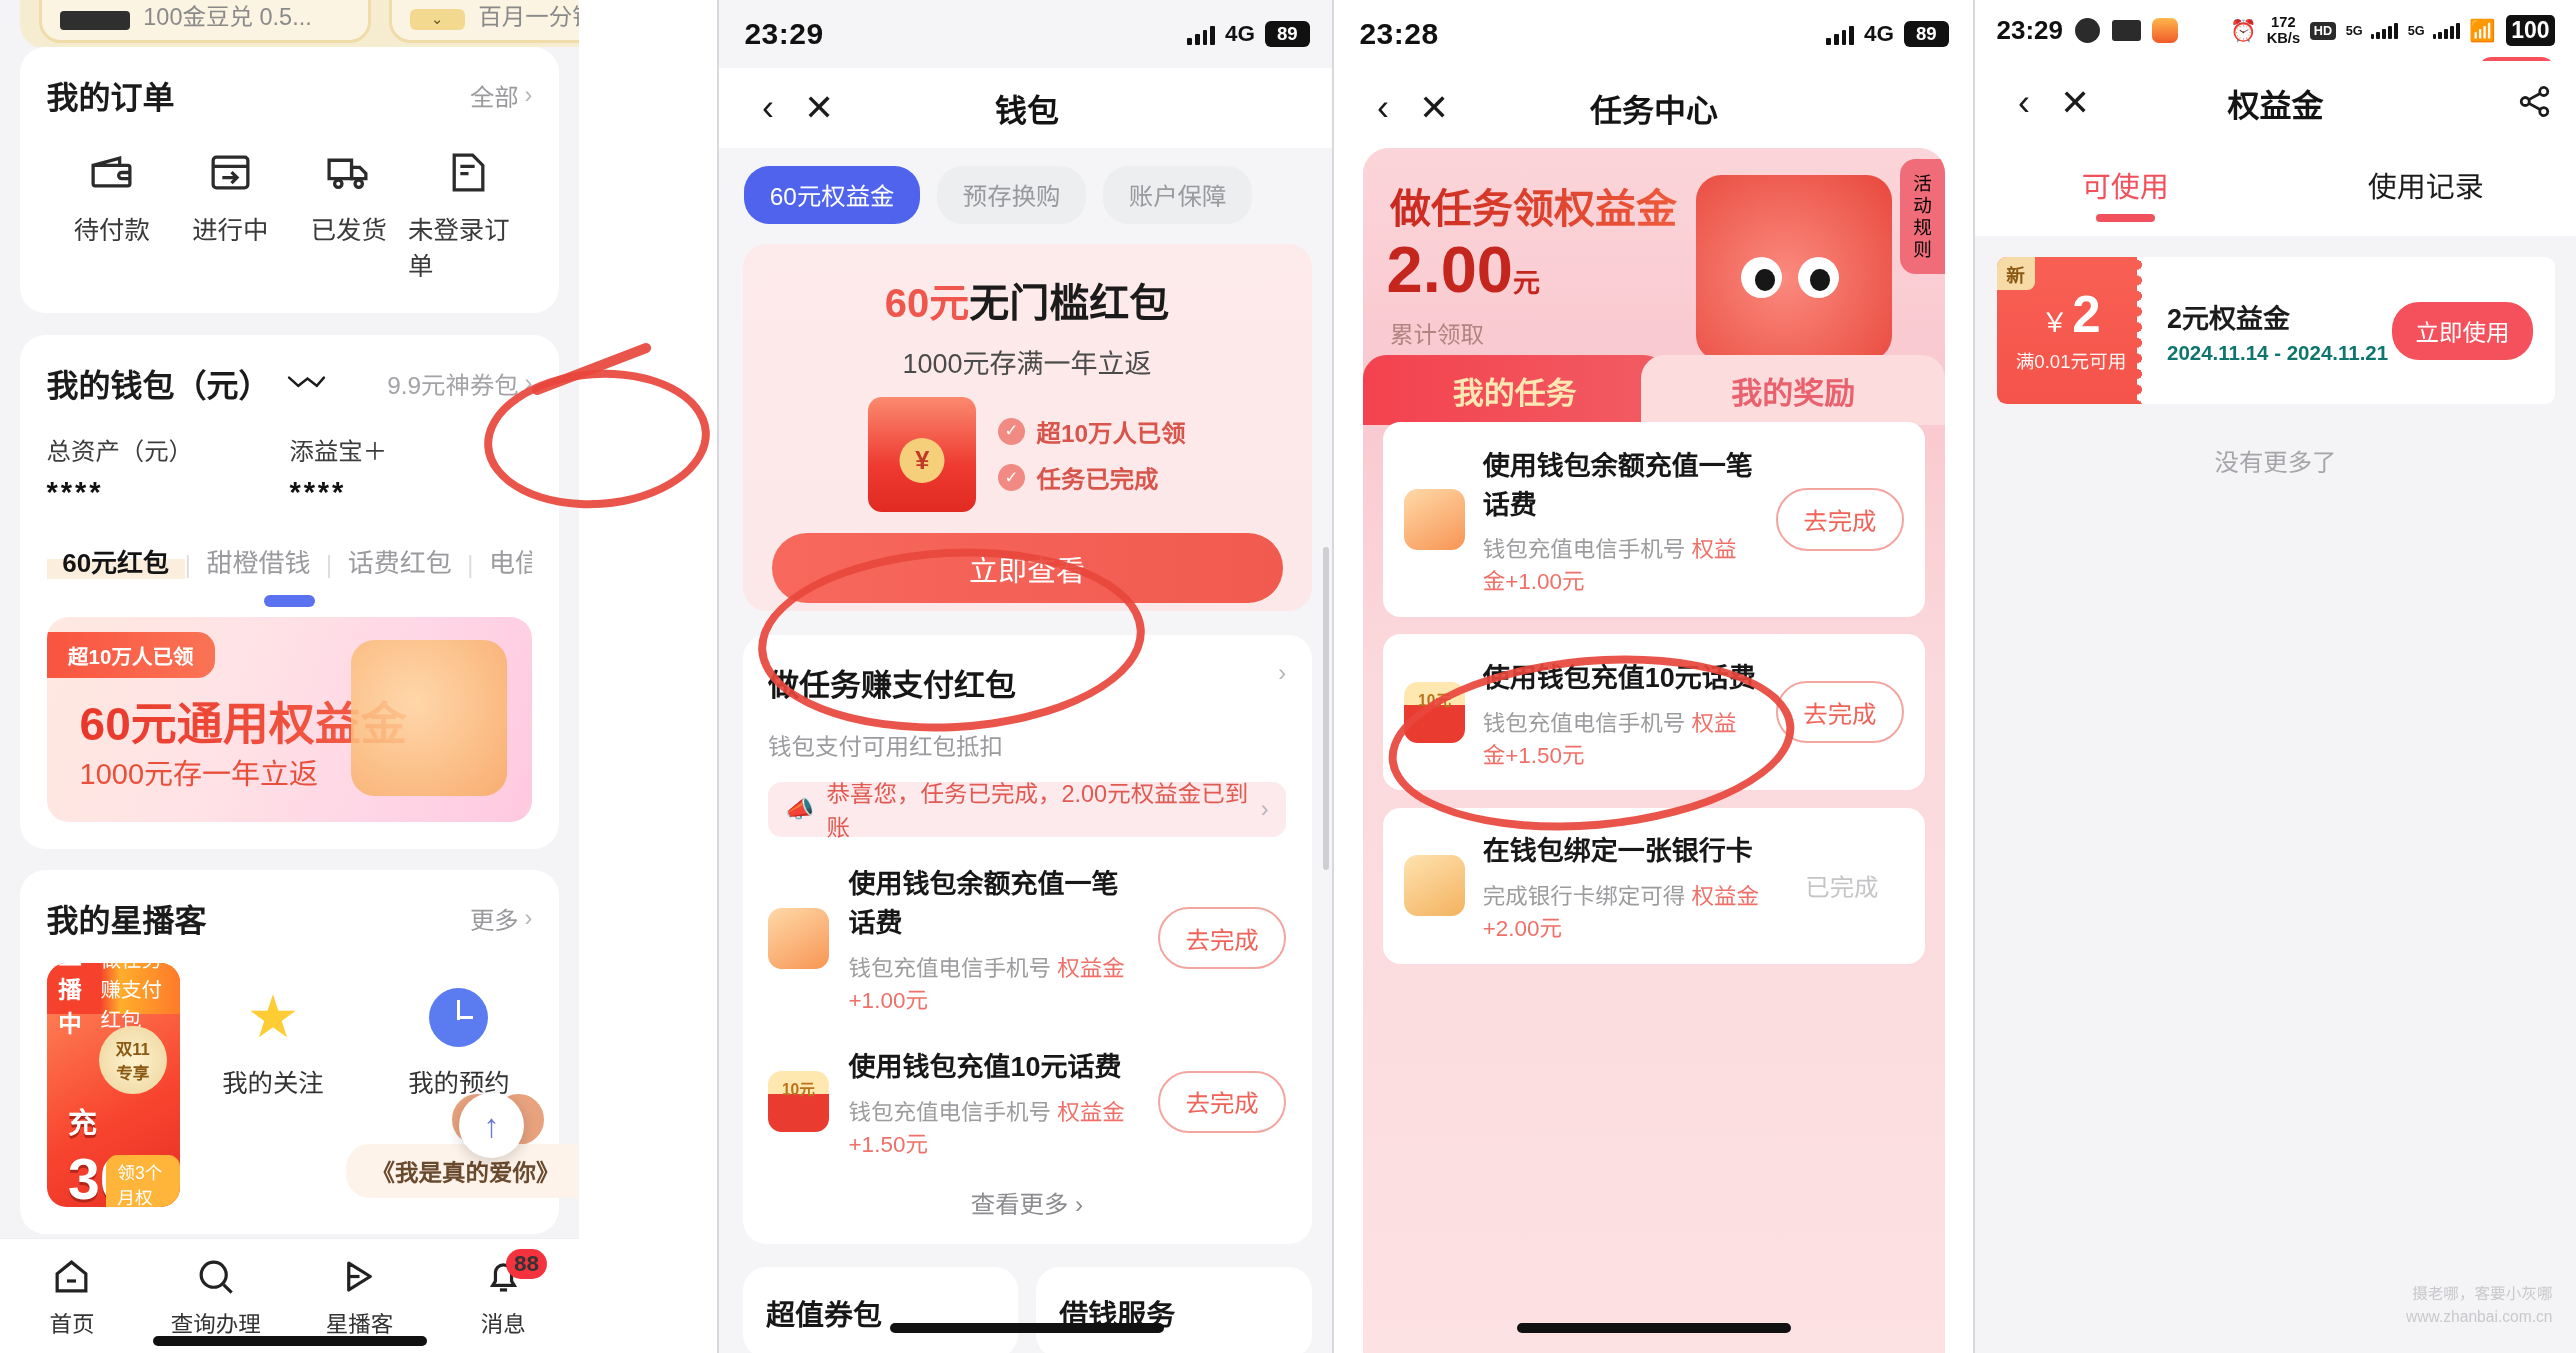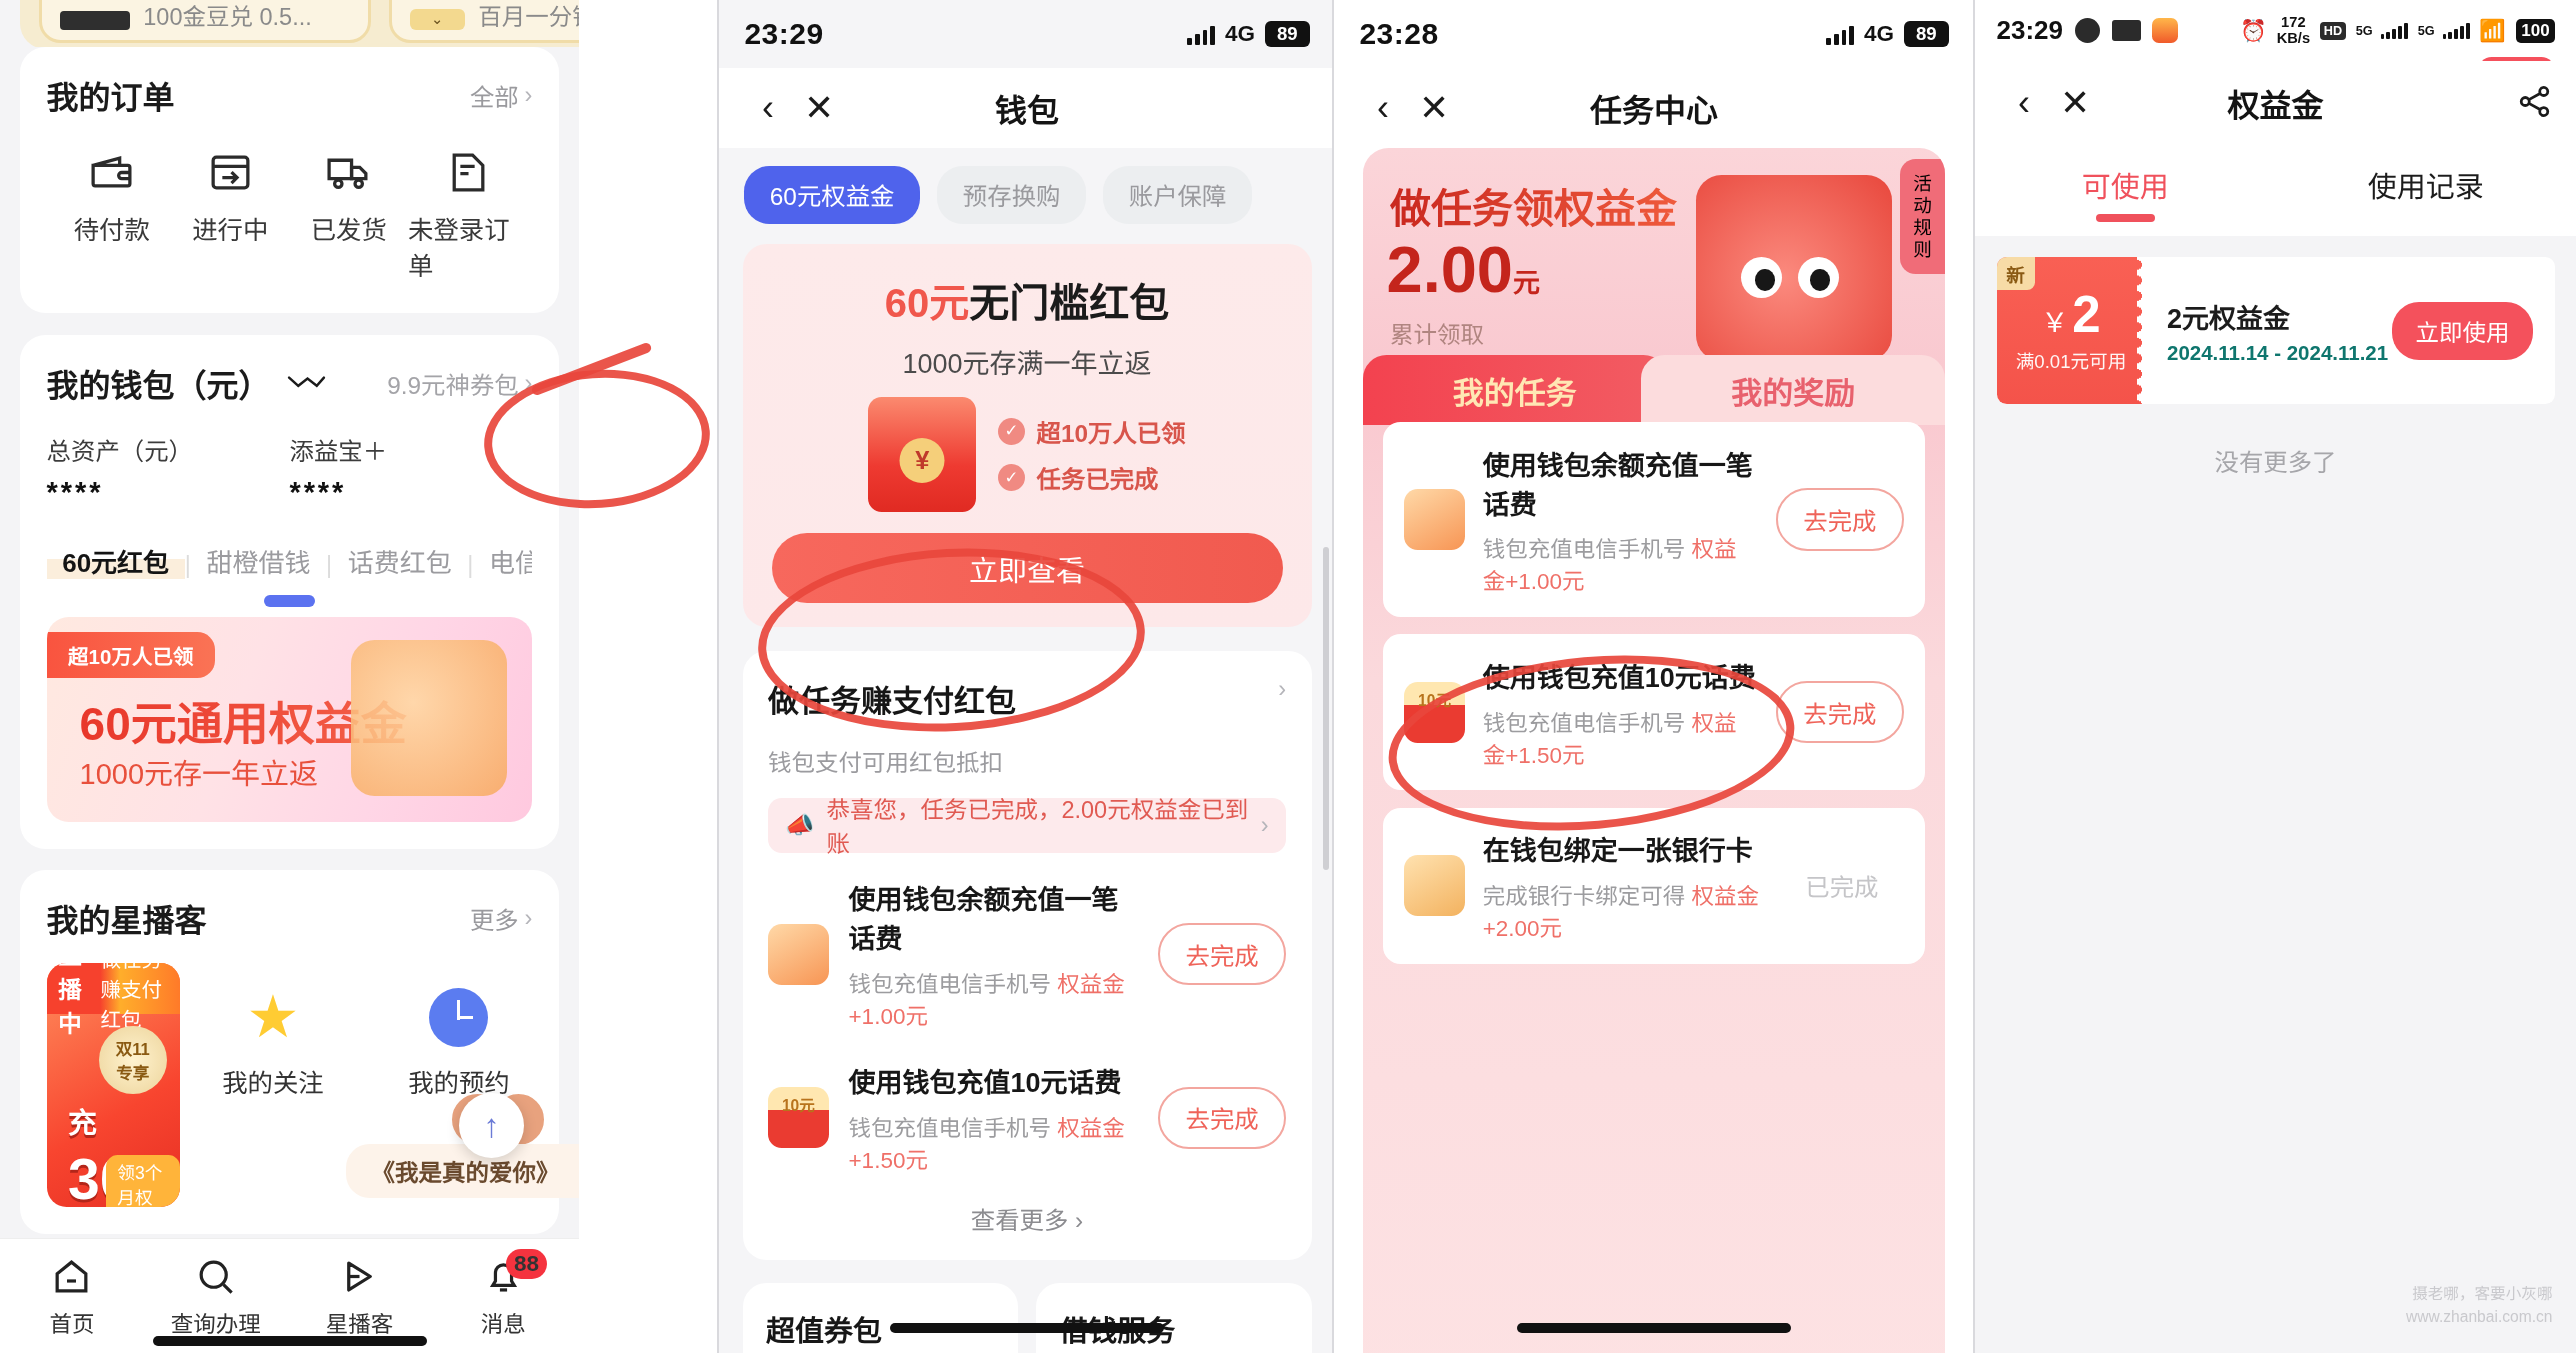--- a/index.html
+++ b/index.html
@@ -135,21 +135,21 @@
     border-radius:17.6px;padding:2px 7.8px;font-weight:bold;}
   .homebar{position:absolute;left:50%;transform:translateX(-50%);bottom:7.8px;width:274px;height:9.8px;
     background:#111;border-radius:5.9px;}
 
   
   .p2-pills{display:flex;gap:17.6px;padding:17.6px 25.4px 19.6px;}
   .pill{font-size:24.4px;padding:11.7px 25.4px;border-radius:25.4px;background:#eceef0;color:#9a9a9e;}
   .pill.act{background:#4f63ec;color:#fff;}
 
   .redbanner{margin:0 23.5px;border-radius:23.5px;background:linear-gradient(180deg,#fdeaea,#fde8e9);
-     padding:27px 0 24px;text-align:center;position:relative;}
+     padding:27px 0 8px;text-align:center;position:relative;}
   .rb-t1{font-size:40px;font-weight:900;color:#1b1b1b;}
   .rb-t1 em{font-style:normal;color:#f0574c;}
   .rb-t2{font-size:27px;color:#4b4b4b;margin-top:13.7px;}
   .rb-mid{display:flex;align-items:center;justify-content:center;gap:21.5px;margin-top:15.6px;}
   .rb-pkt{width:108px;height:115px;border-radius:13.7px;
     background:linear-gradient(180deg,#fb8a6f,#ee3a31 60%,#e02a22);position:relative;}
   .rb-pkt:after{content:"¥";position:absolute;left:50%;top:41px;transform:translateX(-50%);
     width:45px;height:45px;border-radius:50%;background:#f5cf7a;color:#c0392b;font-size:25.4px;
     font-weight:bold;text-align:center;line-height:45px;}
   .rb-ul{text-align:left;}
@@ -227,21 +227,21 @@
   .appic{width:25.4px;height:25.4px;border-radius:6.8px;background:linear-gradient(180deg,#ffb74a,#f05a2a);}
   .p4-right{display:flex;align-items:center;gap:9.8px;}
   .kbs{font-size:14.7px;color:#111;text-align:center;line-height:1.05;font-weight:bold;}
   .hd2{background:#2b2b2b;color:#fff;font-size:12.7px;font-weight:bold;border-radius:3.9px;padding:2px 3.9px;}
   .sig5{display:flex;align-items:flex-end;gap:2px;height:17.6px;}
   .sig5 i{display:block;width:3.9px;background:#111;border-radius:1px;}
   .sig5 i:nth-child(1){height:4.9px}.sig5 i:nth-child(2){height:7.8px}
   .sig5 i:nth-child(3){height:10.8px}.sig5 i:nth-child(4){height:13.7px}.sig5 i:nth-child(5){height:16.6px}
   .lab5g{font-size:12.7px;font-weight:bold;color:#111;margin-right:-2px;}
   .wifi{font-size:21.5px;color:#111;}
-  .batt100{background:#111;color:#fff;font-size:17px;font-weight:bold;border-radius:4.9px;padding:2px 4.9px;}
+  .batt100{background:#111;color:#fff;font-size:23px;font-weight:bold;border-radius:4.9px;padding:2px 4.9px;}
   .beanbadge{position:absolute;right:21.5px;top:57px;background:#f5505c;color:#fff;font-size:17.6px;
      border-radius:13.7px;padding:3.9px 11.7px;font-weight:bold;}
   .p4-tabs{display:flex;}
   .p4-tab{flex:1;text-align:center;font-size:29px;color:#1c1c1c;padding:17.6px 0 13.7px;position:relative;}
   .p4-tab.act{color:#f0515c;}
   .p4-underline{width:59px;height:7.8px;border-radius:4.9px;background:#f0515c;margin:9.8px auto 0;}
   .p4-body{background:#f4f4f6;height:1168px;padding-top:21.5px;}
   .coupon{display:flex;margin:0 21.5px;background:#fff;border-radius:9.8px;overflow:hidden;height:147px;}
   .coupon-l{width:149px;background:linear-gradient(180deg,#f96054,#f4534a);color:#fff;position:relative;
      display:flex;flex-direction:column;align-items:center;justify-content:center;gap:5.9px;}

